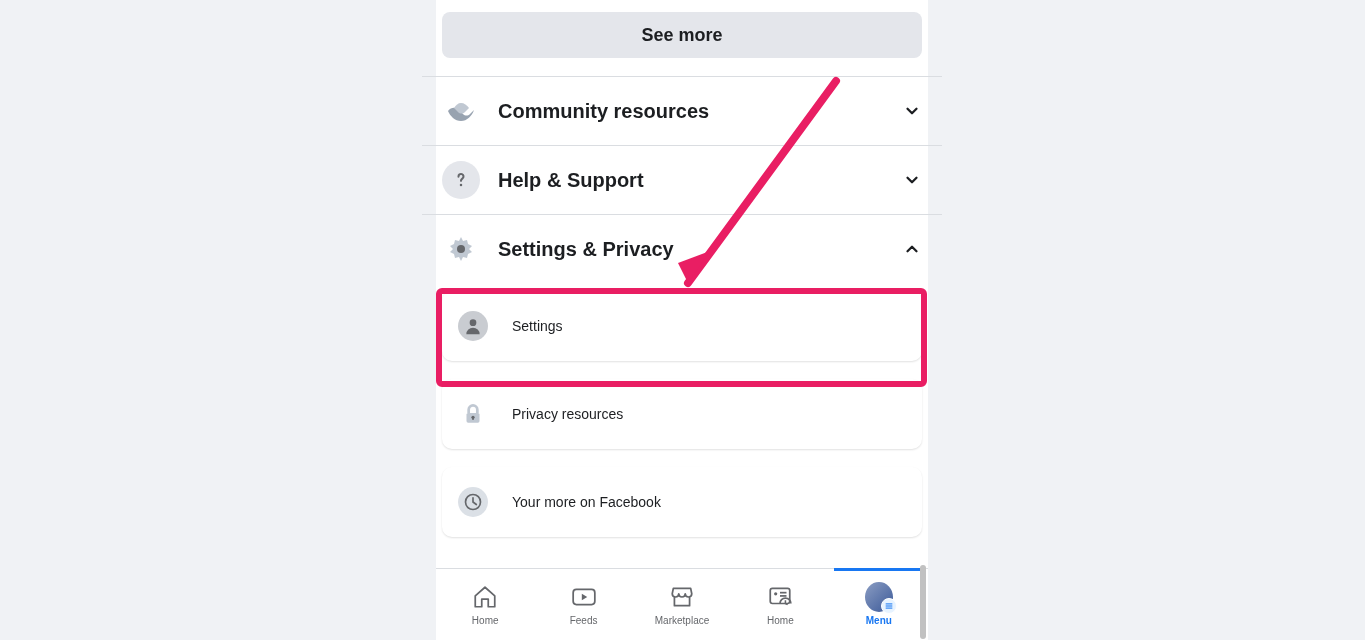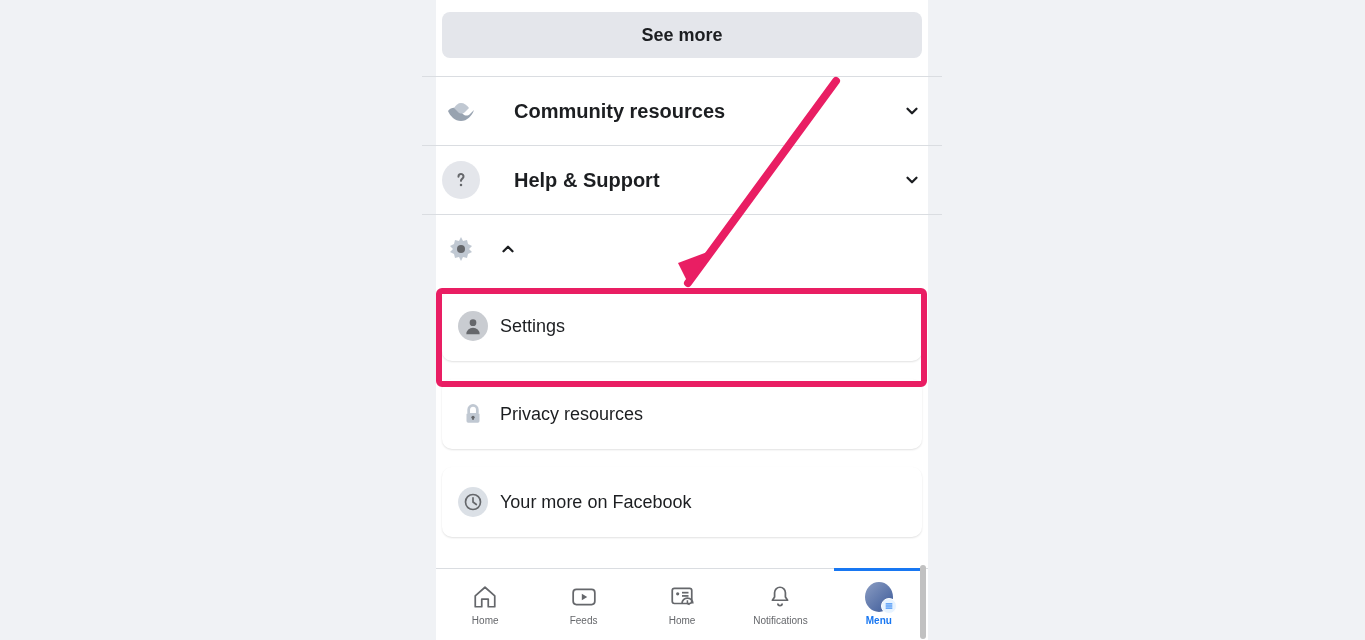--- a/index.html
+++ b/index.html
@@ -53,21 +53,20 @@
       align-items: center;
       justify-content: center;
       flex-shrink: 0;
       margin-right: 18px;
     }
     .accordion-label {
       font-size: 20px;
       font-weight: 600;
       color: #1c1e21;
       flex: 1;
-      margin-left: 16px;
     }
     .chevron {
       width: 20px;
       height: 20px;
       display: flex;
       align-items: center;
       justify-content: center;
     }
     .sub-items {
       padding: 8px 0 12px 0;
@@ -86,23 +85,24 @@
       width: 30px;
       height: 30px;
       border-radius: 50%;
       display: flex;
       align-items: center;
       justify-content: center;
       margin-right: 12px;
       flex-shrink: 0;
     }
     .sub-card-label {
-      font-size: 18px;
+      font-size: 14px;
       color: #1c1e21;
       font-weight: 500;
+      margin-left: 12px;
     }
     .highlight-box {
       position: absolute;
       left: 436px;
       top: 288px;
       width: 491px;
       height: 99px;
       border: 6px solid #e91e63;
       border-radius: 6px;
       pointer-events: none;
@@ -233,20 +233,21 @@
     <div class="accordion-row">
       <div class="accordion-icon">
         <svg width="36" height="36" viewBox="0 0 36 36">
             <g fill="#98a3b0">
               <circle cx="18" cy="18" r="4" fill="#65676b"></circle>
               <path d="M18 6l2 4 4-1 1 4 4 2-3 3 3 3-4 2-1 4-4-1-2 4-2-4-4 1-1-4-4-2 3-3-3-3 4-2 1-4 4 1z" fill="#c0c8d2"></path>
               <circle cx="18" cy="18" r="4" fill="#65676b"></circle>
             </g>
           </svg>
       </div>
+      <div class="accordion-label">Settings &amp; Privacy</div>
       <div class="chevron">
         <svg width="18" height="18" viewBox="0 0 24 24">
             <path d="M6 15l6-6 6 6" stroke="#1c1e21" stroke-width="3" fill="none" stroke-linecap="round" stroke-linejoin="round"></path>
           </svg>
       </div>
     </div>
 
     <div class="sub-items">
 
       <div class="sub-card">
@@ -298,37 +299,37 @@
         <svg width="26" height="26" viewBox="0 0 24 24">
             <rect x="2" y="5" width="20" height="14" rx="3" fill="none" stroke="#65676b" stroke-width="1.6"></rect>
             <path d="M10 9 l5 3 l-5 3 z" fill="#65676b"></path>
           </svg>
       </div>
       <div class="nav-label">Feeds</div>
     </div>
     <div class="nav-item">
       <div class="nav-icon">
         <svg width="26" height="26" viewBox="0 0 24 24">
+            <path d="M4 4 h16 l1 5 a3 3 0 0 1 -6 0 a3 3 0 0 1 -6 0 a3 3 0 0 1 -6 0 z M5 12 v8 h14 v-8" fill="none" stroke="#65676b" stroke-width="1.6" stroke-linejoin="round"></path>
+          </svg>
+      </div>
+      <div class="nav-label">Marketplace</div>
+    </div>
+    <div class="nav-item">
+      <div class="nav-icon">
+        <svg width="26" height="26" viewBox="0 0 24 24">
             <rect x="3" y="4" width="18" height="14" rx="2" fill="none" stroke="#65676b" stroke-width="1.6"></rect>
             <circle cx="8" cy="9" r="1.5" fill="#65676b"></circle>
             <line x1="12" y1="8" x2="18" y2="8" stroke="#65676b" stroke-width="1.6"></line>
             <line x1="12" y1="11" x2="18" y2="11" stroke="#65676b" stroke-width="1.6"></line>
             <path d="M12 18 a5 5 0 0 1 10 0" fill="none" stroke="#65676b" stroke-width="1.6"></path>
             <path d="M17 15 v3 l2 1" fill="none" stroke="#65676b" stroke-width="1.4"></path>
           </svg>
       </div>
       <div class="nav-label">Home</div>
-    </div>
-    <div class="nav-item">
-      <div class="nav-icon">
-        <svg width="26" height="26" viewBox="0 0 24 24">
-            <path d="M12 3 a5 5 0 0 1 5 5 v4 l2 3 H5 l2-3 V8 a5 5 0 0 1 5-5 z M10 18 a2 2 0 0 0 4 0" fill="none" stroke="#65676b" stroke-width="1.6" stroke-linejoin="round"></path>
-          </svg>
-      </div>
-      <div class="nav-label">Notifications</div>
     </div>
     <div class="nav-item active">
       <div class="nav-icon">
         <div class="avatar-circle">
           <div class="avatar-badge">
             <svg width="10" height="10" viewBox="0 0 24 24">
                 <line x1="4" y1="7" x2="20" y2="7" stroke="#1877f2" stroke-width="2.5"></line>
                 <line x1="4" y1="12" x2="20" y2="12" stroke="#1877f2" stroke-width="2.5"></line>
                 <line x1="4" y1="17" x2="20" y2="17" stroke="#1877f2" stroke-width="2.5"></line>
               </svg>

